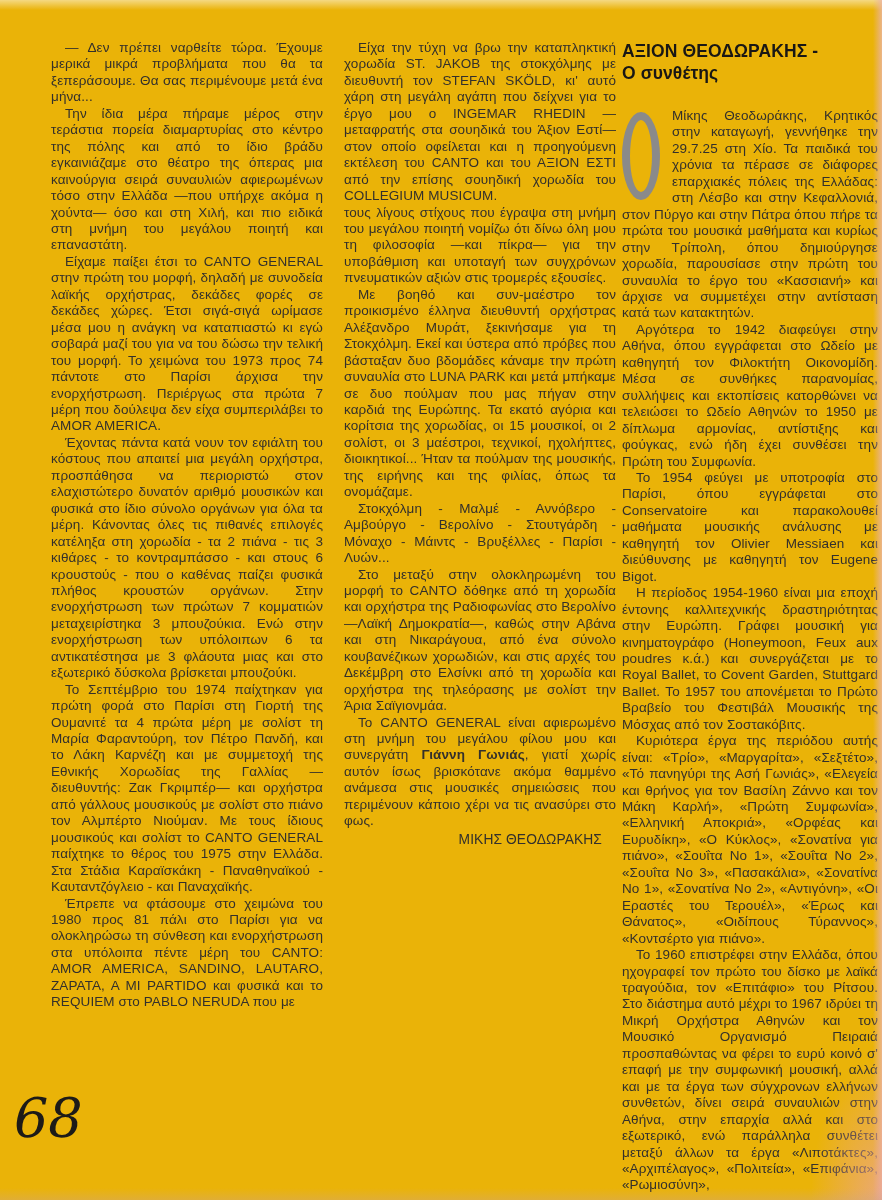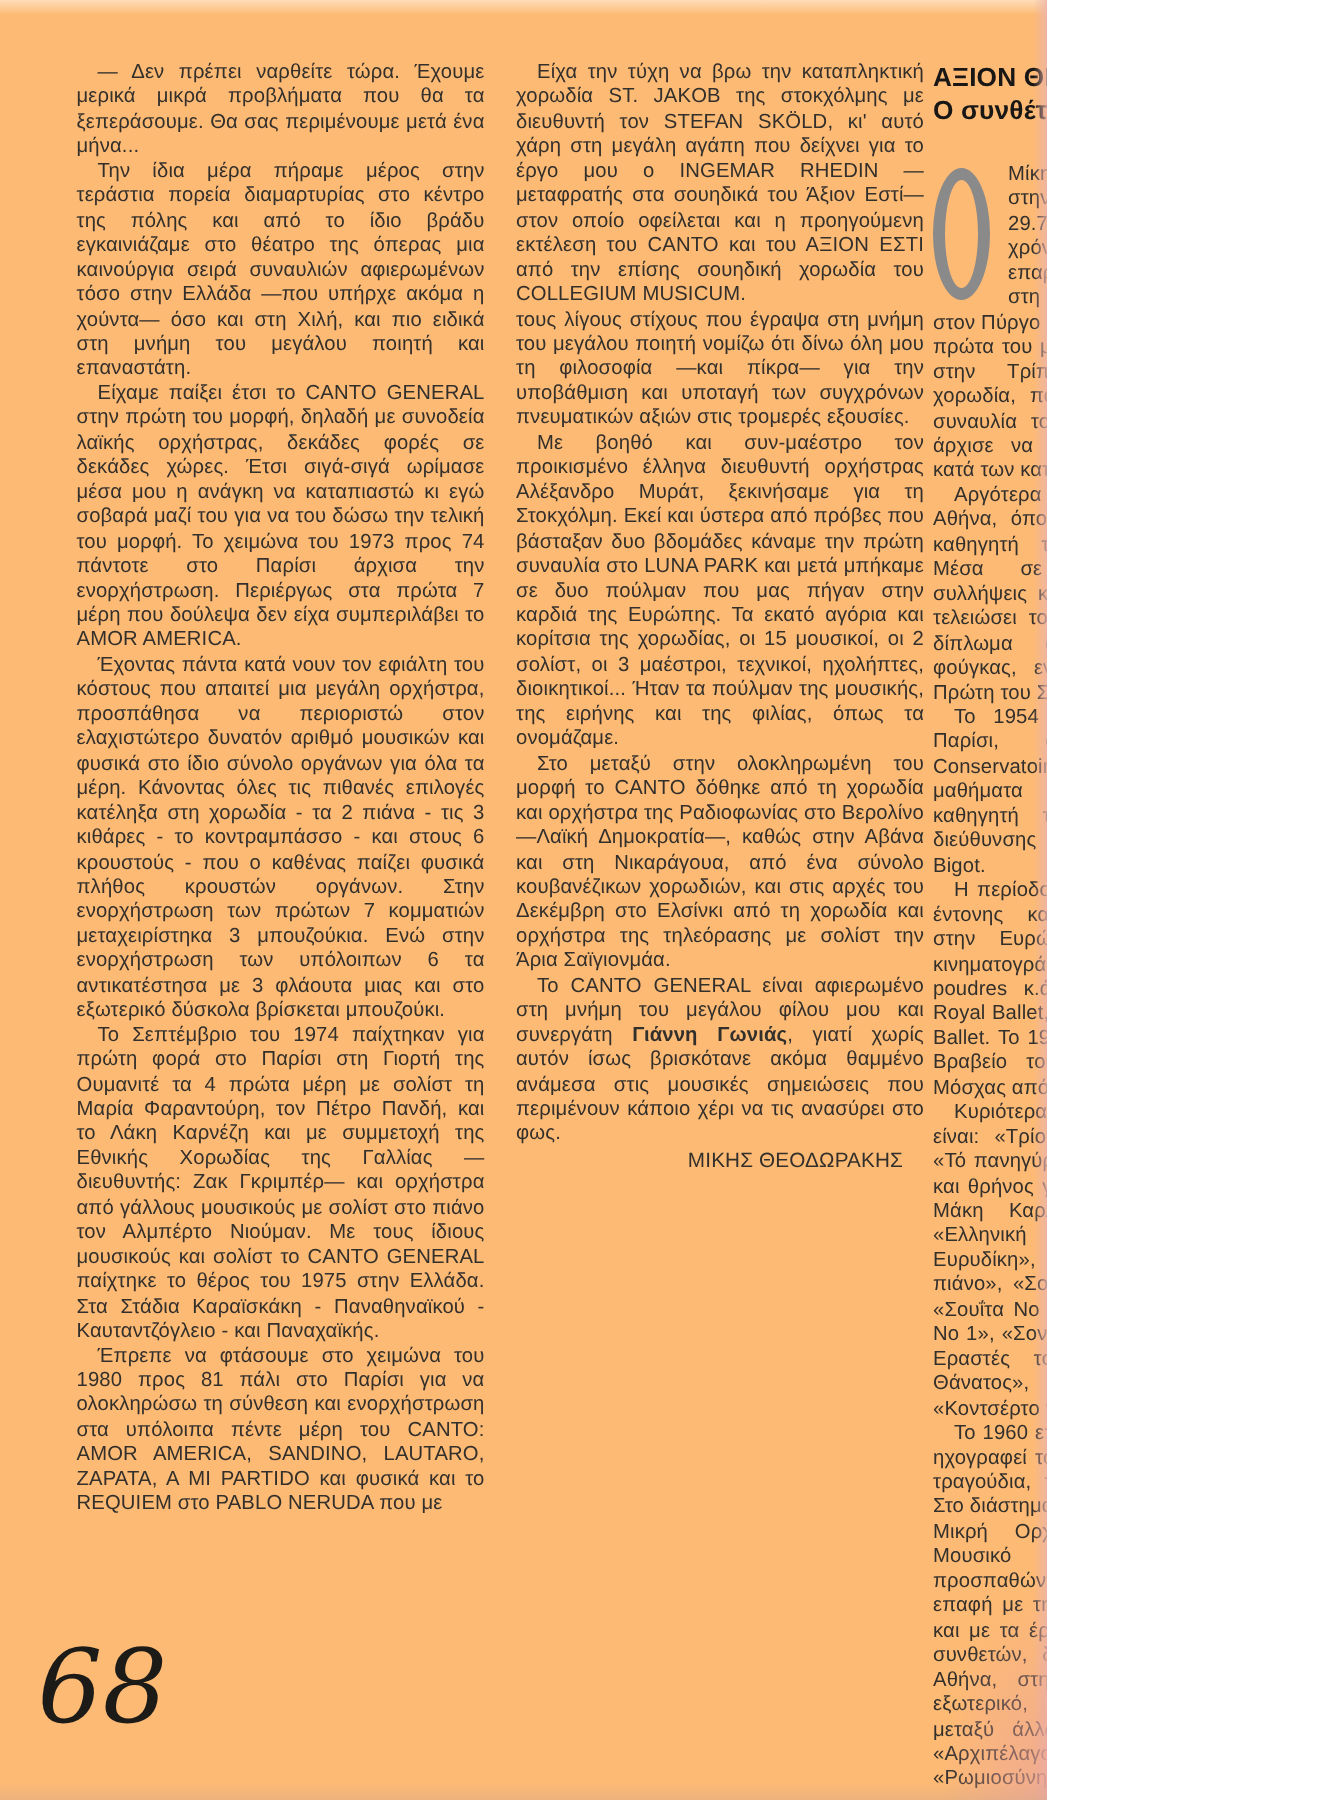--- a/index.html
+++ b/index.html
@@ -1,19 +1,19 @@
 <!DOCTYPE html>
 <html lang="el"><head>
 <meta charset="utf-8">
 <style>
   html,body{margin:0;padding:0;}
   .page{
     position:relative;
-    width:698px;height:1200px;
-    background:#fdba74;
+    width:882px;height:1200px;
+    background:#eab308;
     font-family:"Liberation Sans", sans-serif;
     color:#33302c;
     overflow:hidden;
   }
   .col{
     position:absolute;top:40px;
     font-size:13.5px;line-height:16.45px;
     text-align:justify;
     letter-spacing:.1px;
   }
@@ -35,24 +35,24 @@
     margin:4px 12px 2px 0;
     box-sizing:border-box;
   }
   .signature{
     text-align:right;
     padding-right:14px;
     margin-top:2px;
     font-size:13.8px;
   }
   .page-number{
-    position:absolute;left:25px;top:1092px;
+    position:absolute;left:14px;top:1092px;
     font-family:"DejaVu Serif", serif;
     font-style:italic;
-    font-size:68px;line-height:1;
+    font-size:54px;line-height:1;
     color:#1d1b18;
     text-align:right;
   }
   .edge-right{
     position:absolute;right:0;top:0;width:9px;height:100%;
     background:linear-gradient(to right, rgba(238,192,182,0), rgba(235,180,170,.8));
   }
   .corner-pink{
     position:absolute;right:0;bottom:0;width:70px;height:140px;
     background:radial-gradient(ellipse at bottom right, rgba(235,165,155,.75), rgba(235,165,155,0) 72%);
@@ -80,20 +80,21 @@
       <p class="para"><span>Έχοντας πάντα κατά νουν τον εφιάλτη του κόστους που απαιτεί μια μεγάλη ορχήστρα, προσπάθησα να περιοριστώ στον ελαχιστώτερο δυνατόν αριθμό μουσικών και φυσικά στο ίδιο σύνολο οργάνων για όλα τα μέρη. Κάνοντας όλες τις πιθανές επιλογές κατέληξα στη χορωδία - τα 2 πιάνα - τις 3 κιθάρες - το κοντραμπάσσο - και στους 6 κρουστούς - που ο καθένας παίζει φυσικά πλήθος κρουστών οργάνων. Στην ενορχήστρωση των πρώτων 7 κομματιών μεταχειρίστηκα 3 μπουζούκια. Ενώ στην ενορχήστρωση των υπόλοιπων 6 τα αντικατέστησα με 3 φλάουτα μιας και στο εξωτερικό δύσκολα βρίσκεται μπουζούκι.</span></p>
       <p class="para"><span>Το Σεπτέμβριο του 1974 παίχτηκαν για πρώτη φορά στο Παρίσι στη Γιορτή της Ουμανιτέ τα 4 πρώτα μέρη με σολίστ τη Μαρία Φαραντούρη, τον Πέτρο Πανδή, και το Λάκη Καρνέζη και με συμμετοχή της Εθνικής Χορωδίας της Γαλλίας —διευθυντής: Ζακ Γκριμπέρ— και ορχήστρα από γάλλους μουσικούς με σολίστ στο πιάνο τον Αλμπέρτο Νιούμαν. Με τους ίδιους μουσικούς και σολίστ το CANTO GENERAL παίχτηκε το θέρος του 1975 στην Ελλάδα. Στα Στάδια Καραϊσκάκη - Παναθηναϊκού - Καυταντζόγλειο - και Παναχαϊκής.</span></p>
       <p class="para"><span>Έπρεπε να φτάσουμε στο χειμώνα του 1980 προς 81 πάλι στο Παρίσι για να ολοκληρώσω τη σύνθεση και ενορχήστρωση στα υπόλοιπα πέντε μέρη του CANTO: AMOR AMERICA, SANDINO, LAUTARO, ZAPATA, A MI PARTIDO και φυσικά και το REQUIEM στο PABLO NERUDA που με</span></p>
     </div>
 
   <div class="col col2">
     <div>
         <p class="para"><span>Είχα την τύχη να βρω την καταπληκτική χορωδία ST. JAKOB της στοκχόλμης με διευθυντή τον STEFAN SKÖLD, κι' αυτό χάρη στη μεγάλη αγάπη που δείχνει για το έργο μου ο INGEMAR RHEDIN —μεταφρατής στα σουηδικά του Άξιον Εστί— στον οποίο οφείλεται και η προηγούμενη εκτέλεση του CANTO και του ΑΞΙΟΝ ΕΣΤΙ από την επίσης σουηδική χορωδία του COLLEGIUM MUSICUM.</span></p>
         <p class="para noindent"><span>τους λίγους στίχους που έγραψα στη μνήμη του μεγάλου ποιητή νομίζω ότι δίνω όλη μου τη φιλοσοφία —και πίκρα— για την υποβάθμιση και υποταγή των συγχρόνων πνευματικών αξιών στις τρομερές εξουσίες.</span></p>
         <p class="para"><span>Με βοηθό και συν-μαέστρο τον προικισμένο έλληνα διευθυντή ορχήστρας Αλέξανδρο Μυράτ, ξεκινήσαμε για τη Στοκχόλμη. Εκεί και ύστερα από πρόβες που βάσταξαν δυο βδομάδες κάναμε την πρώτη συναυλία στο LUNA PARK και μετά μπήκαμε σε δυο πούλμαν που μας πήγαν στην καρδιά της Ευρώπης. Τα εκατό αγόρια και κορίτσια της χορωδίας, οι 15 μουσικοί, οι 2 σολίστ, οι 3 μαέστροι, τεχνικοί, ηχολήπτες, διοικητικοί... Ήταν τα πούλμαν της μουσικής, της ειρήνης και της φιλίας, όπως τα ονομάζαμε.</span></p>
+        <p class="para"><span>Στοκχόλμη - Μαλμέ - Αννόβερο - Αμβούργο - Βερολίνο - Στουτγάρδη - Μόναχο - Μάιντς - Βρυξέλλες - Παρίσι - Λυών...</span></p>
         <p class="para"><span>Στο μεταξύ στην ολοκληρωμένη του μορφή το CANTO δόθηκε από τη χορωδία και ορχήστρα της Ραδιοφωνίας στο Βερολίνο —Λαϊκή Δημοκρατία—, καθώς στην Αβάνα και στη Νικαράγουα, από ένα σύνολο κουβανέζικων χορωδιών, και στις αρχές του Δεκέμβρη στο Ελσίνκι από τη χορωδία και ορχήστρα της τηλεόρασης με σολίστ την Άρια Σαϊγιονμάα.</span></p>
         <p class="para"><span>Το CANTO GENERAL είναι αφιερωμένο στη μνήμη του μεγάλου φίλου μου και συνεργάτη </span><span class="bold">Γιάννη Γωνιάς</span><span>, γιατί χωρίς αυτόν ίσως βρισκότανε ακόμα θαμμένο ανάμεσα στις μουσικές σημειώσεις που περιμένουν κάποιο χέρι να τις ανασύρει στο φως.</span></p>
       </div>
     <div class="signature">ΜΙΚΗΣ ΘΕΟΔΩΡΑΚΗΣ</div>
   </div>
 
   <div class="col col3">
     <h2 class="heading">
       <span style="display:block">ΑΞΙΟΝ ΘΕΟΔΩΡΑΚΗΣ -</span>
       <span style="display:block">Ο συνθέτης</span>

